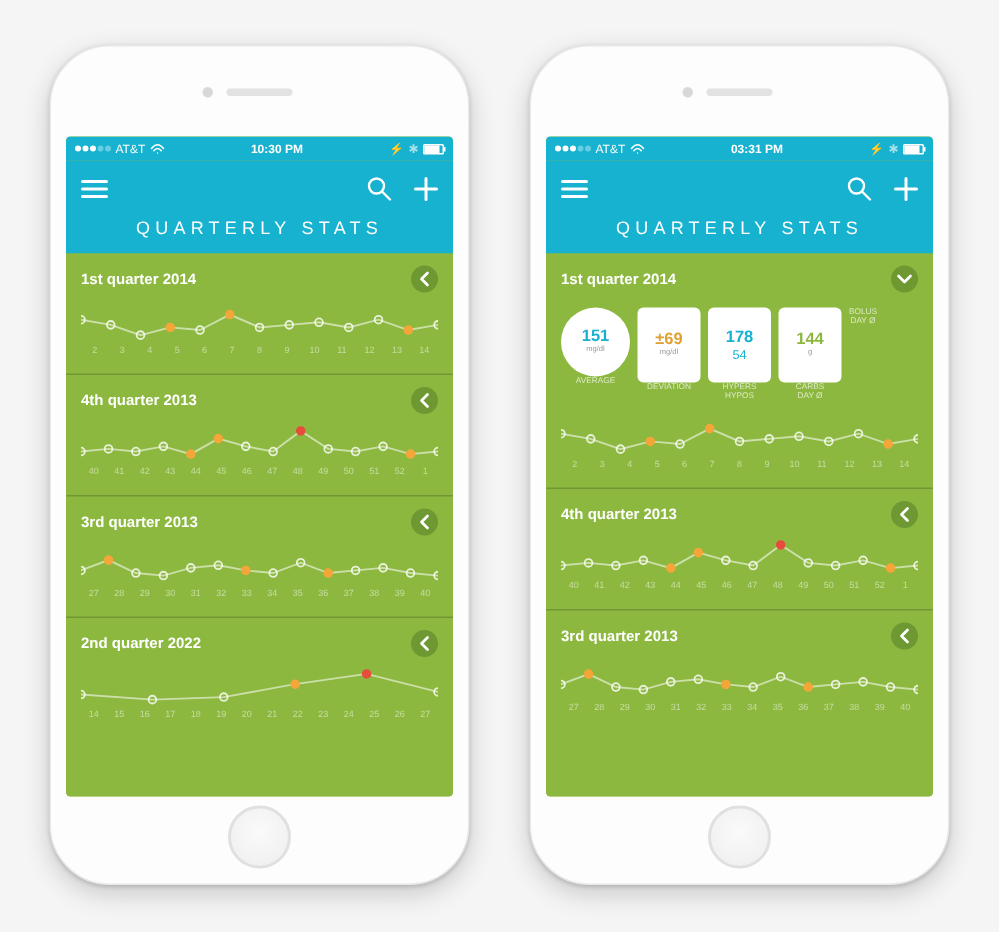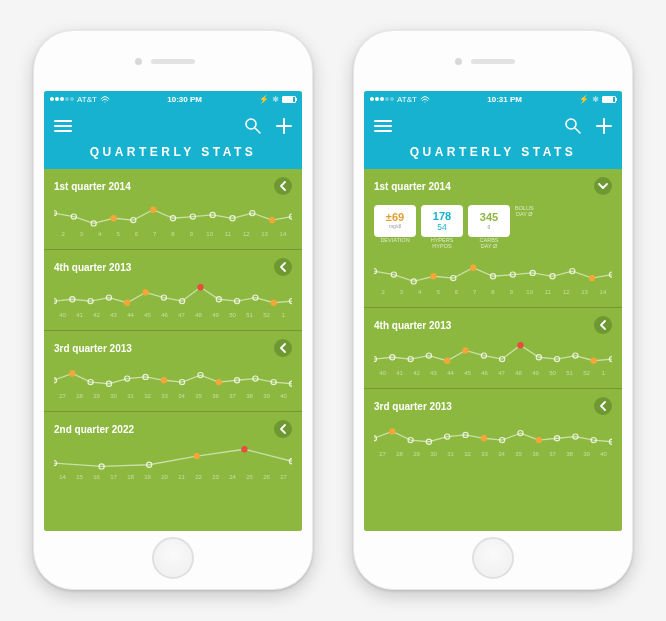--- a/index.html
+++ b/index.html
@@ -90,21 +90,21 @@
     align-items: center;
     justify-content: space-between;
     height: 26px;
   }
   .header-row1 .right { display: flex; gap: 14px; align-items: center; }
   .icon-btn svg { display:block; }
   .title {
     text-align: center;
     font-size: 12px;
     letter-spacing: 3.5px;
-    font-weight: 700;
+    font-weight: 400;
     padding: 6px 0 2px;
   }
   
   .content { flex:1; overflow:hidden; background:#8cb83f; }
   .section { border-bottom: 1px solid rgba(0,0,0,.18); padding: 8px 10px 4px; }
   .section:last-child { border-bottom: none; }
   .section-head {
     display: flex;
     justify-content: space-between;
     align-items: center;
@@ -133,21 +133,21 @@
   .cards {
     display: flex;
     gap: 5px;
     padding: 6px 0 8px;
     overflow: hidden;
   }
   .card {
     background: #fff;
     border-radius: 4px;
     width: 42px;
-    height: 32px;
+    height: 50px;
     flex-shrink: 0;
     display: flex;
     flex-direction: column;
     align-items: center;
     justify-content: center;
     padding: 3px 2px;
   }
   .card.round {
     border-radius: 50%;
     width: 46px; height: 46px;
@@ -398,21 +398,21 @@
             <span class="dot"></span>
             <span class="dot"></span>
             <span class="dot off"></span>
             <span class="dot off"></span>
         </span>
         <span>AT&amp;T</span>
         <svg width="10" height="8">
             <path d="M1 4 Q5 -1 9 4 M2.5 5.5 Q5 2.5 7.5 5.5 M5 7 l0 0" stroke="#fff" stroke-width="1" fill="none" stroke-linecap="round"></path>
           </svg>
       </div>
-      <span style="font-weight:600">10:31 PM</span>
+      <span style="font-weight:600">03:31 PM</span>
       <div class="status-right">
         <span>⚡</span>
         <span style="opacity:.6">✱</span>
         <span class="battery">
             <div style="width:80%"></div>
           </span>
       </div>
     </div>
 
     <div class="header">
@@ -443,38 +443,45 @@
         <div class="section">
           <div class="section-head">
         <span>1st quarter 2014</span>
         <span class="chevron">
     <svg width="16" height="16">
                 <path d="M4 6 L8 10 L12 6" stroke="#fff" stroke-width="1.8" fill="none" stroke-linecap="round" stroke-linejoin="round"></path>
               </svg>
   </span>
       </div>
           <div class="cards">
+            <div class="card-wrap">
+     <div class="card round ">
+                <div class="val c-teal">151</div>
+                <div class="unit">mg/dl</div>
+              </div>
+     <div class="lbl" style="color:rgba(255,255,255,.7);font-size:5.5px;text-align:center;line-height:1.1;white-space:pre">AVERAGE</div>
+   </div>
             <div class="card-wrap">
      <div class="card ">
                 <div class="val c-amber">±69</div>
                 <div class="unit">mg/dl</div>
               </div>
      <div class="lbl" style="color:rgba(255,255,255,.7);font-size:5.5px;text-align:center;line-height:1.1;white-space:pre">DEVIATION</div>
    </div>
             <div class="card-wrap">
      <div class="card ">
                 <div class="val c-teal">178</div>
                 <div class="val2 c-teal">54</div>
               </div>
      <div class="lbl" style="color:rgba(255,255,255,.7);font-size:5.5px;text-align:center;line-height:1.1;white-space:pre">HYPERS
 HYPOS</div>
    </div>
             <div class="card-wrap">
      <div class="card ">
-                <div class="val c-green">345</div>
+                <div class="val c-green">144</div>
                 <div class="unit">g</div>
               </div>
      <div class="lbl" style="color:rgba(255,255,255,.7);font-size:5.5px;text-align:center;line-height:1.1;white-space:pre">CARBS
 DAY Ø</div>
    </div>
             <div class="card-wrap">
      <div class="lbl" style="color:rgba(255,255,255,.7);font-size:5.5px;text-align:center;line-height:1.1;white-space:pre">BOLUS
 DAY Ø</div>
    </div>
           </div>

